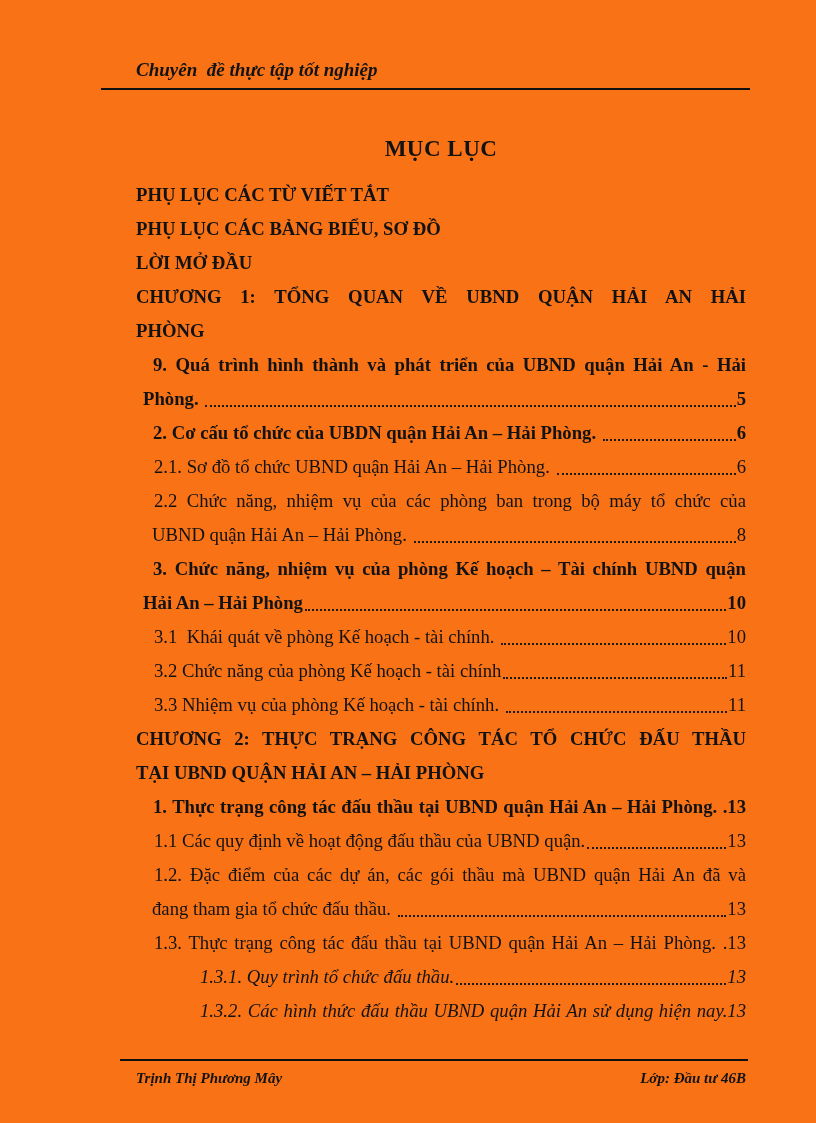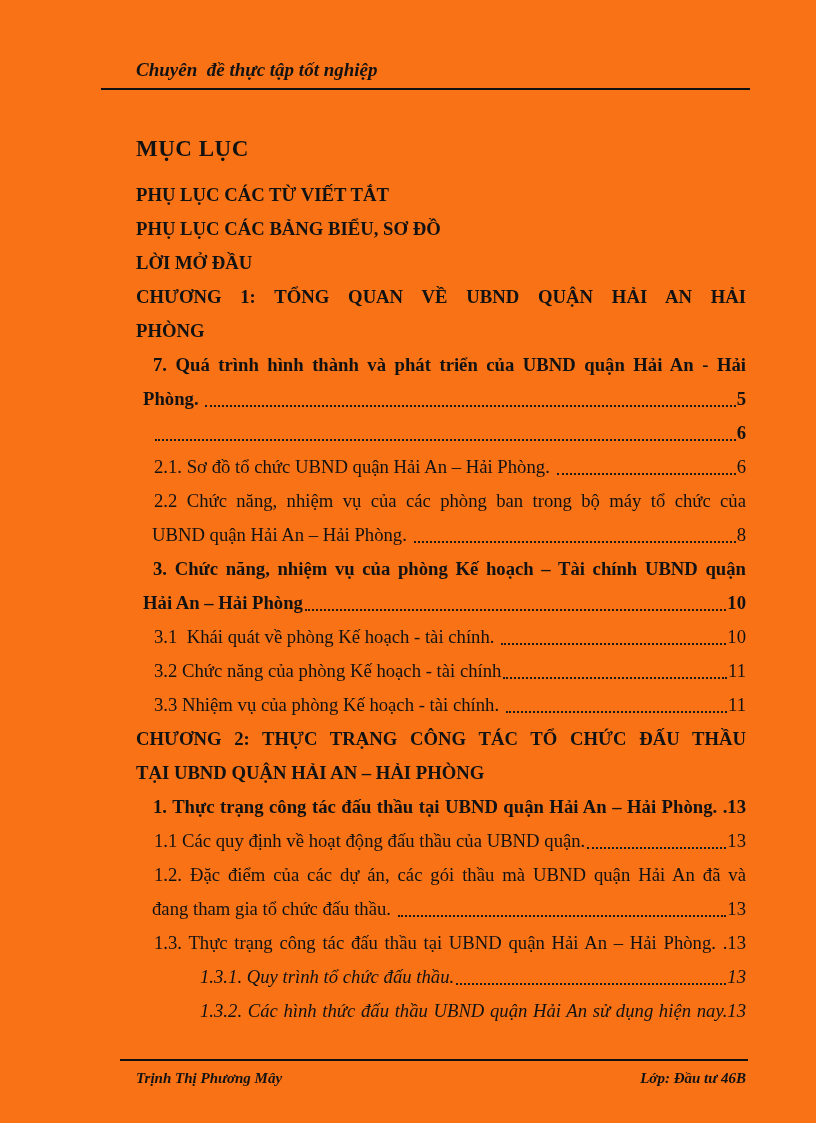--- a/index.html
+++ b/index.html
@@ -18,21 +18,21 @@
     font-weight:bold;font-style:italic;
     white-space:pre;
   }
   .header-rule{
     position:absolute;left:101px;top:88px;width:649px;height:0;
     border-top:2px solid #101010;
   }
   
   .doc-title{
     position:absolute;left:136px;top:135px;width:610px;
-    text-align:left;font-weight:bold;font-size:23px;line-height:28px;
+    text-align:center;font-weight:bold;font-size:23px;line-height:28px;
     letter-spacing:0.5px;
   }
   
   .toc{
     position:absolute;left:136px;top:178px;width:610px;
     font-size:18.7px;
   }
   .line{height:34px;line-height:34px;overflow:hidden;}
   .row{display:flex;}
   .t{white-space:pre;flex:0 0 auto;}
@@ -90,27 +90,28 @@
         <span class="t">LỜI MỞ ĐẦU</span>
         <span class="dots"></span>
         <span class="pg">3</span>
       </div>
       <div class="line lv0 b first fill just">CHƯƠNG 1: TỔNG QUAN VỀ UBND QUẬN HẢI AN HẢI</div>
       <div class="line lv0 b rest row">
         <span class="t">PHÒNG</span>
         <span class="dots"></span>
         <span class="pg">5</span>
       </div>
-      <div class="line lv1 b first fill just">7. Quá trình hình thành và phát triển của UBND quận Hải An - Hải</div>
+      <div class="line lv1 b first fill just">9. Quá trình hình thành và phát triển của UBND quận Hải An - Hải</div>
       <div class="line lv1 b rest row">
         <span class="t">Phòng. </span>
         <span class="dots"></span>
         <span class="pg">5</span>
       </div>
       <div class="line lv1 b first row">
+        <span class="t">2. Cơ cấu tổ chức của UBDN quận Hải An – Hải Phòng. </span>
         <span class="dots"></span>
         <span class="pg">6</span>
       </div>
       <div class="line lv2 first row">
         <span class="t">2.1. Sơ đồ tổ chức UBND quận Hải An – Hải Phòng. </span>
         <span class="dots"></span>
         <span class="pg">6</span>
       </div>
       <div class="line lv2 first fill just">2.2 Chức năng, nhiệm vụ của các phòng ban trong bộ máy tổ chức của</div>
       <div class="line lv2 rest row">

